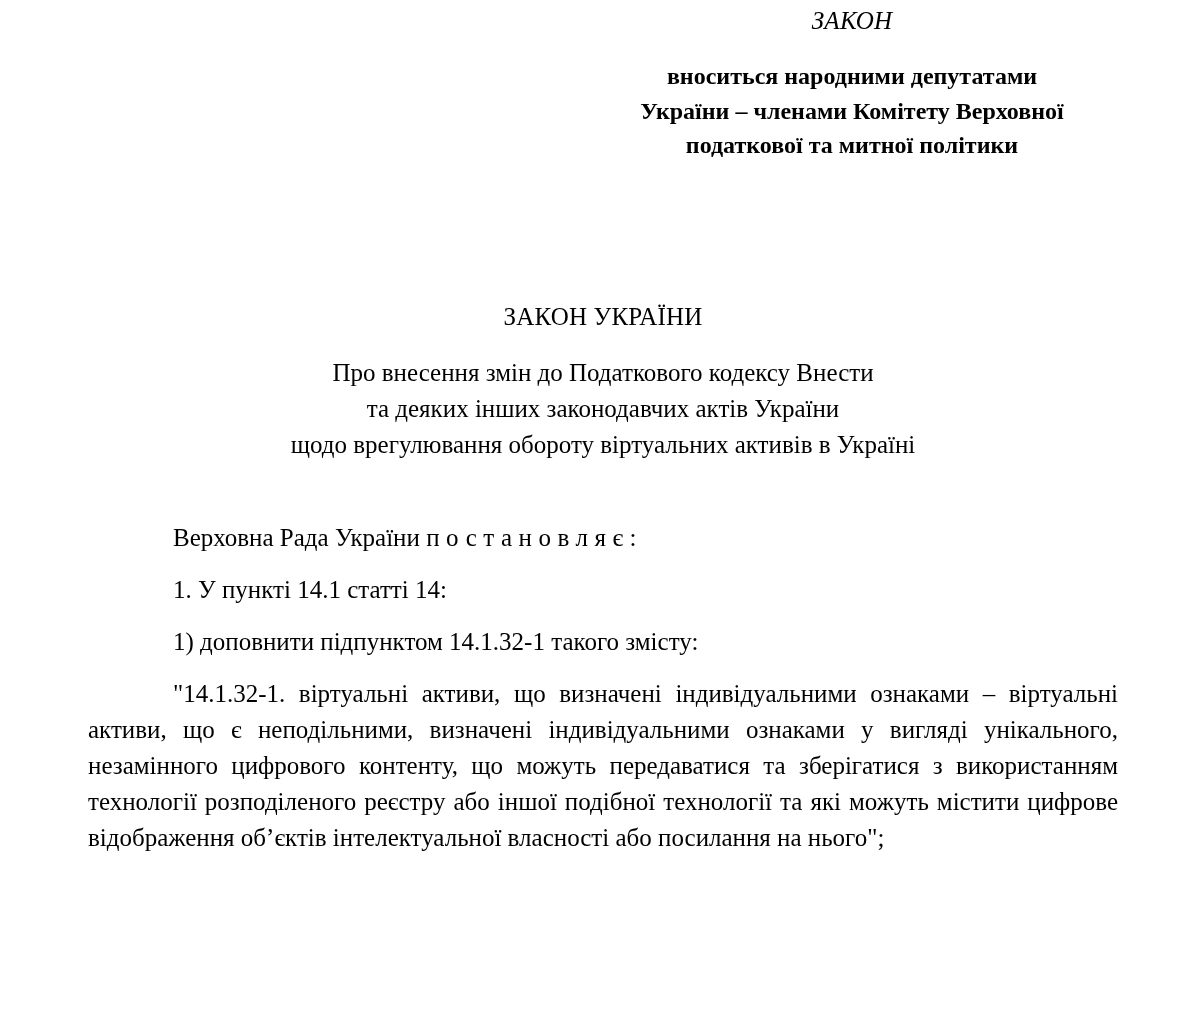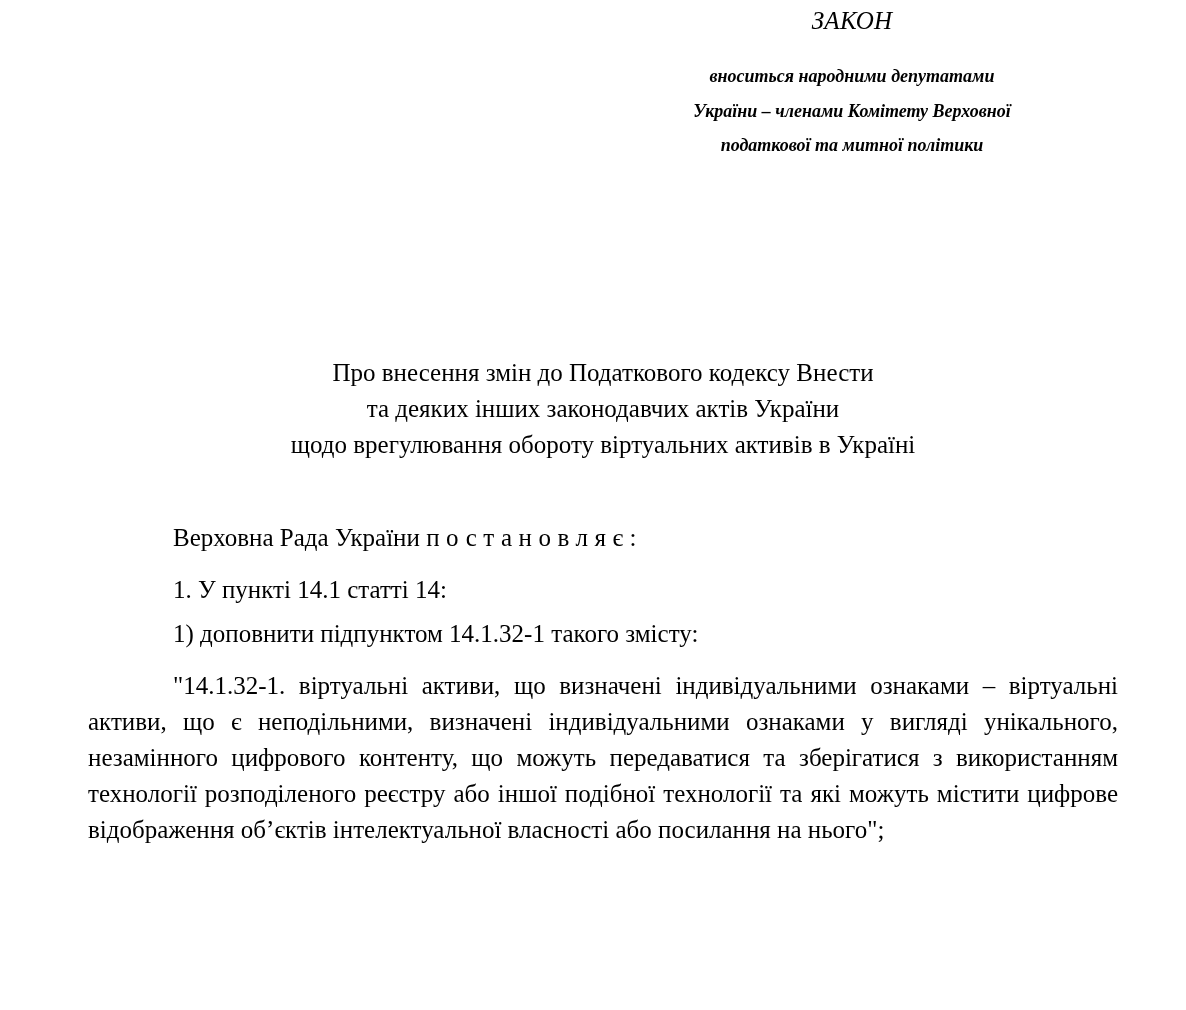--- a/index.html
+++ b/index.html
@@ -33,23 +33,22 @@
   }
   .proekt {
     font-style: italic;
     font-weight: normal;
     font-size: 25px;
     line-height: 34px;
     letter-spacing: 0.3px;
   }
   .submitter {
     margin-top: 21px;
-    font-style: italic;
     font-weight: bold;
-    font-size: 18px;
+    font-size: 24px;
     line-height: 34.5px;
   }
   .submitter-line { white-space: nowrap; }
 
   
   .law-heading {
     position: absolute;
     left: 88px;
     top: 301px;
     width: 1030px;
@@ -82,21 +81,21 @@
     margin: 0;
     text-indent: 85px;
     text-align: justify;
     text-justify: inter-word;
   }
   .para.no-just { text-align: left; }
 
   .p-postanovlyaye { margin-top: 0px; }
   .p-vnesty       { margin-top: 73px; }
   .p-punkt        { margin-top: 16px; }
-  .p-dopovnyty    { margin-top: 8px; }
+  .p-dopovnyty    { margin-top: 16px; }
   .p-quote        { margin-top: 16px; }
 
   .spaced {
     letter-spacing: 6.5px;
   }
 </style>
 </head>
 <body>
 
 <div class="page">
@@ -104,20 +103,21 @@
   <div class="header-block">
     <div class="proekt">ЗАКОН</div>
 
     <div class="submitter">
       <div class="submitter-line">вноситься народними депутатами</div>
       <div class="submitter-line">України – членами Комітету Верховної</div>
       <div class="submitter-line">податкової та митної політики</div>
     </div>
   </div>
 
+  <div class="law-heading">ЗАКОН УКРАЇНИ</div>
 
   <div class="law-title">
     <div class="law-title-line">Про внесення змін до Податкового кодексу Внести</div>
     <div class="law-title-line">та деяких інших законодавчих актів України</div>
     <div class="law-title-line">щодо врегулювання обороту віртуальних активів в Україні</div>
   </div>
 
   <div class="body-text">
 
     <p class="para no-just p-postanovlyaye"><span>Верховна Рада України </span><span class="spaced">постановляє</span><span>:</span></p>

